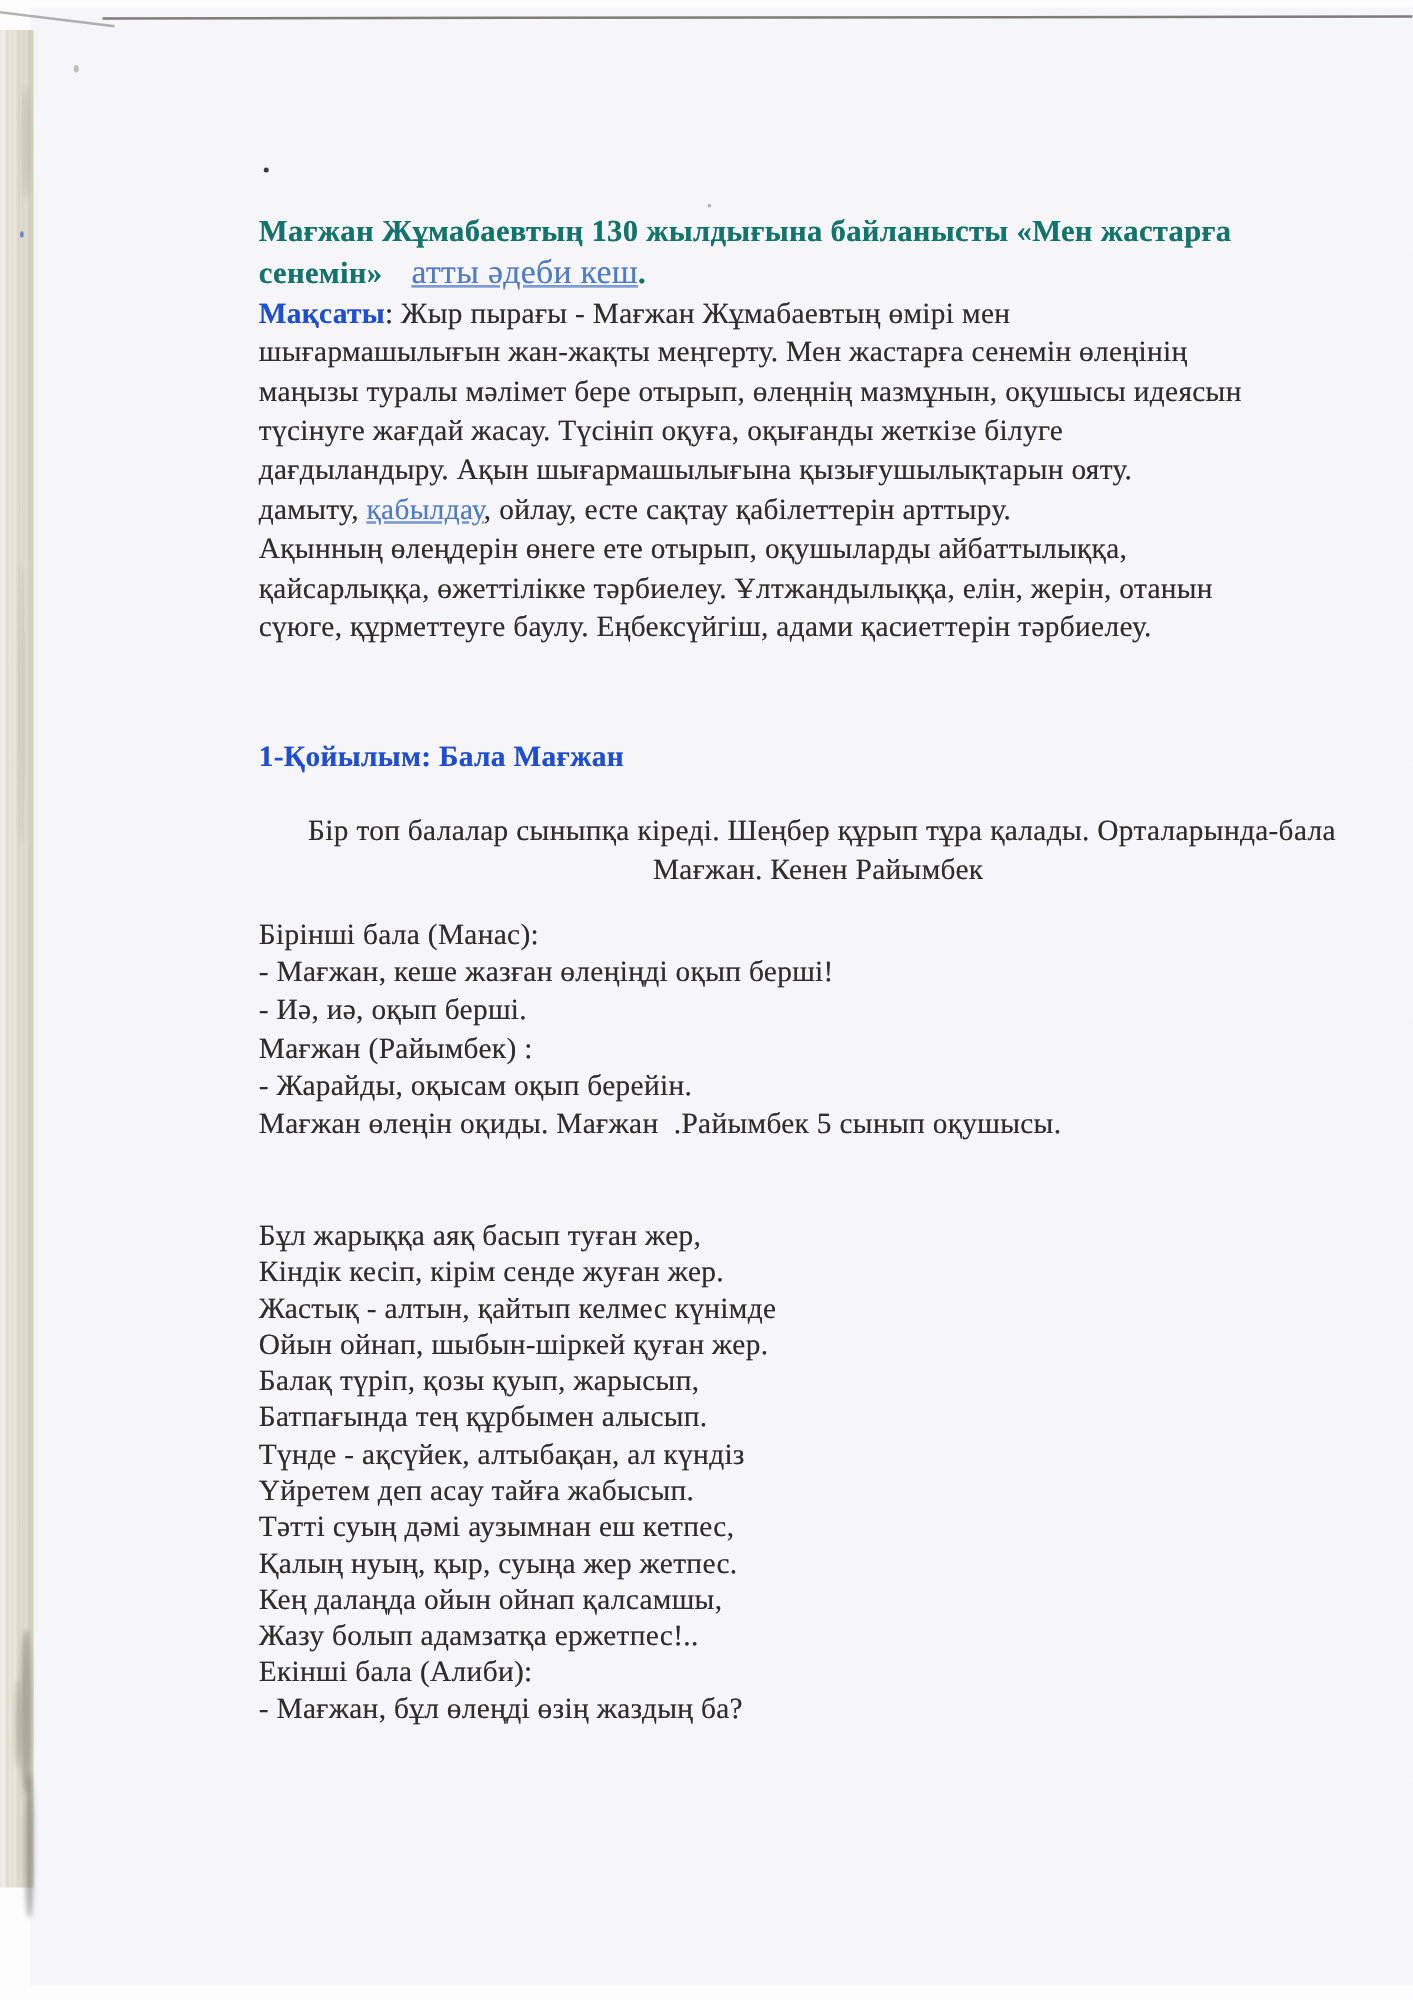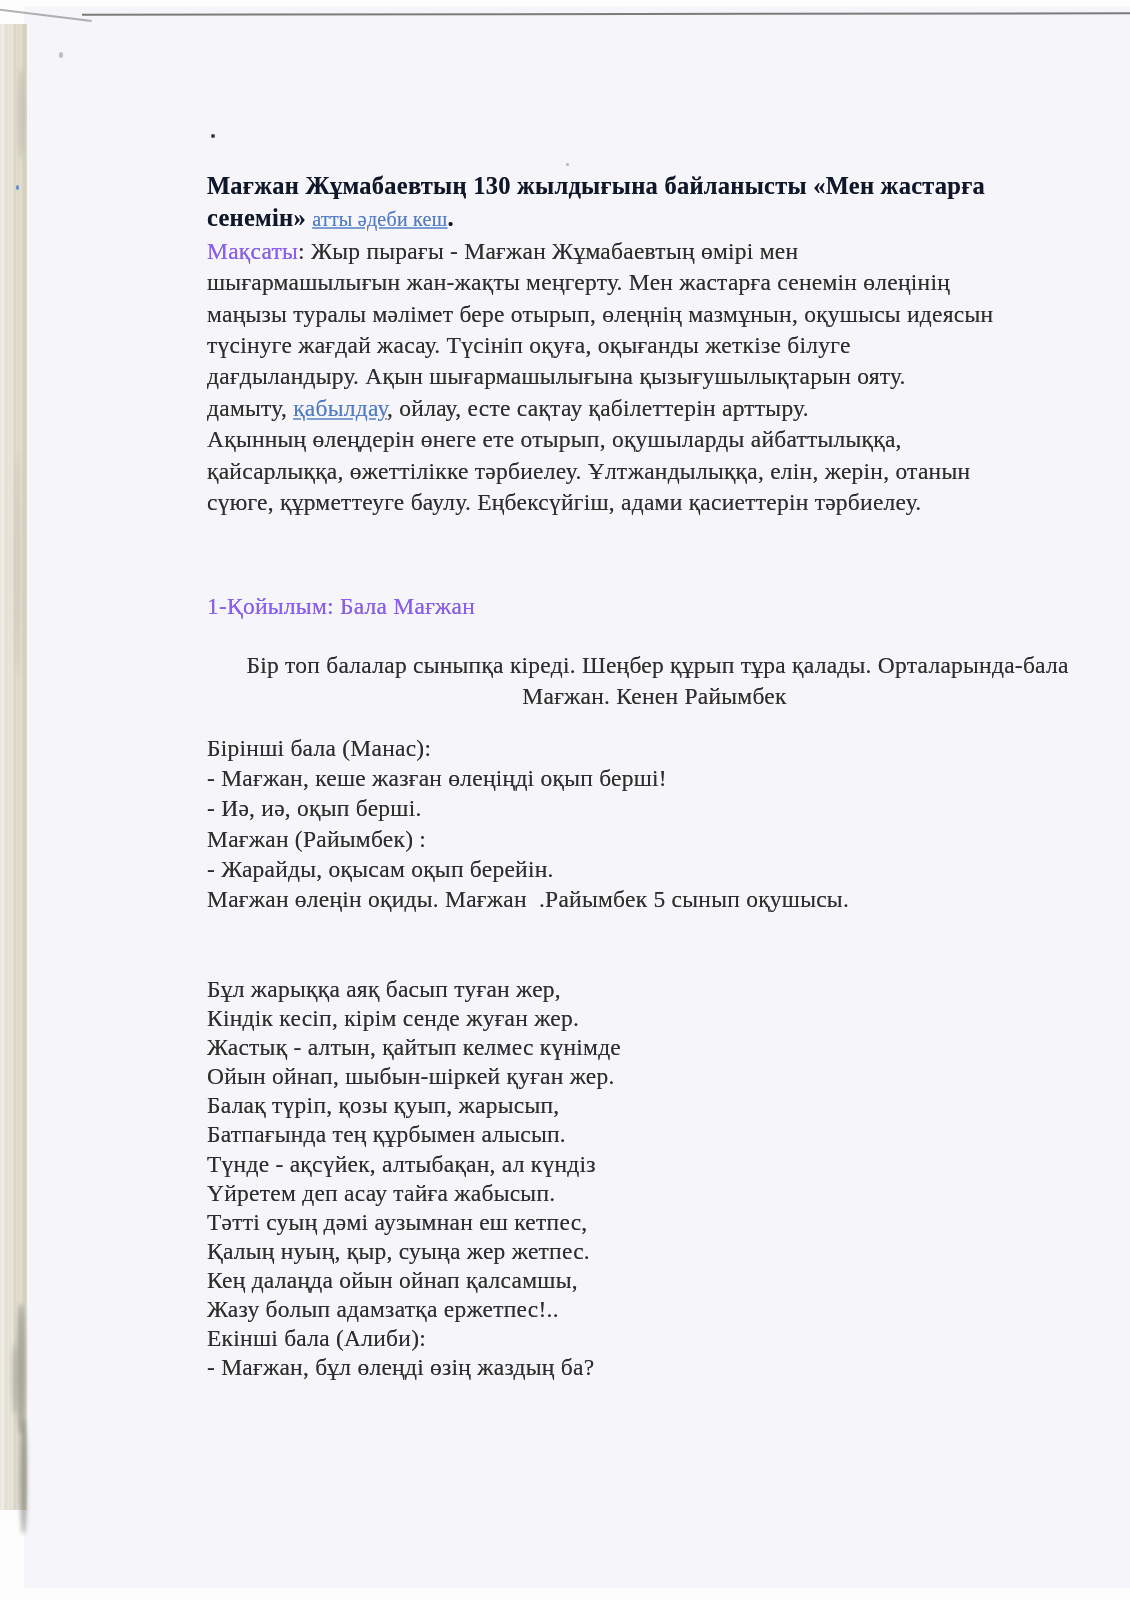--- a/index.html
+++ b/index.html
@@ -55,30 +55,30 @@
   
   #doc-content {
     position:absolute; left:207px; top:0; width:895px;
     color:#2f2d2b;
     letter-spacing:0.25px;
     text-shadow:0 0 0.5px rgba(70,66,60,0.65);
   }
   .block { position:absolute; left:0; width:100%; font-size:23.5px; }
   .line  { white-space:pre; }
   .seg-normal     { }
-  .seg-bold       { font-weight:400; color:#8b5cf6; }
-  .seg-title-bold { font-weight:700; color:#0f172a; font-size:24.5px; }
+  .seg-bold       { font-weight:700; color:#1d4ed8; }
+  .seg-title-bold { font-weight:700; color:#0f766e; font-size:24.5px; }
   .seg-link, .seg-title-link {
     color:#4f7cc3;
     text-decoration:underline;
     text-decoration-color:#7d9dd2;
     text-shadow:0 0 0.5px rgba(90,125,195,0.6);
     cursor:pointer;
   }
-  .seg-title-link { font-size:20px; }
+  .seg-title-link { font-size:27px;margin-left:17px; }
 </style>
 </head>
 <body>
 
 <div class="page">
   <div class="top-edge-line"></div>
 </div>
 
 <div class="corner-line"></div>
 

